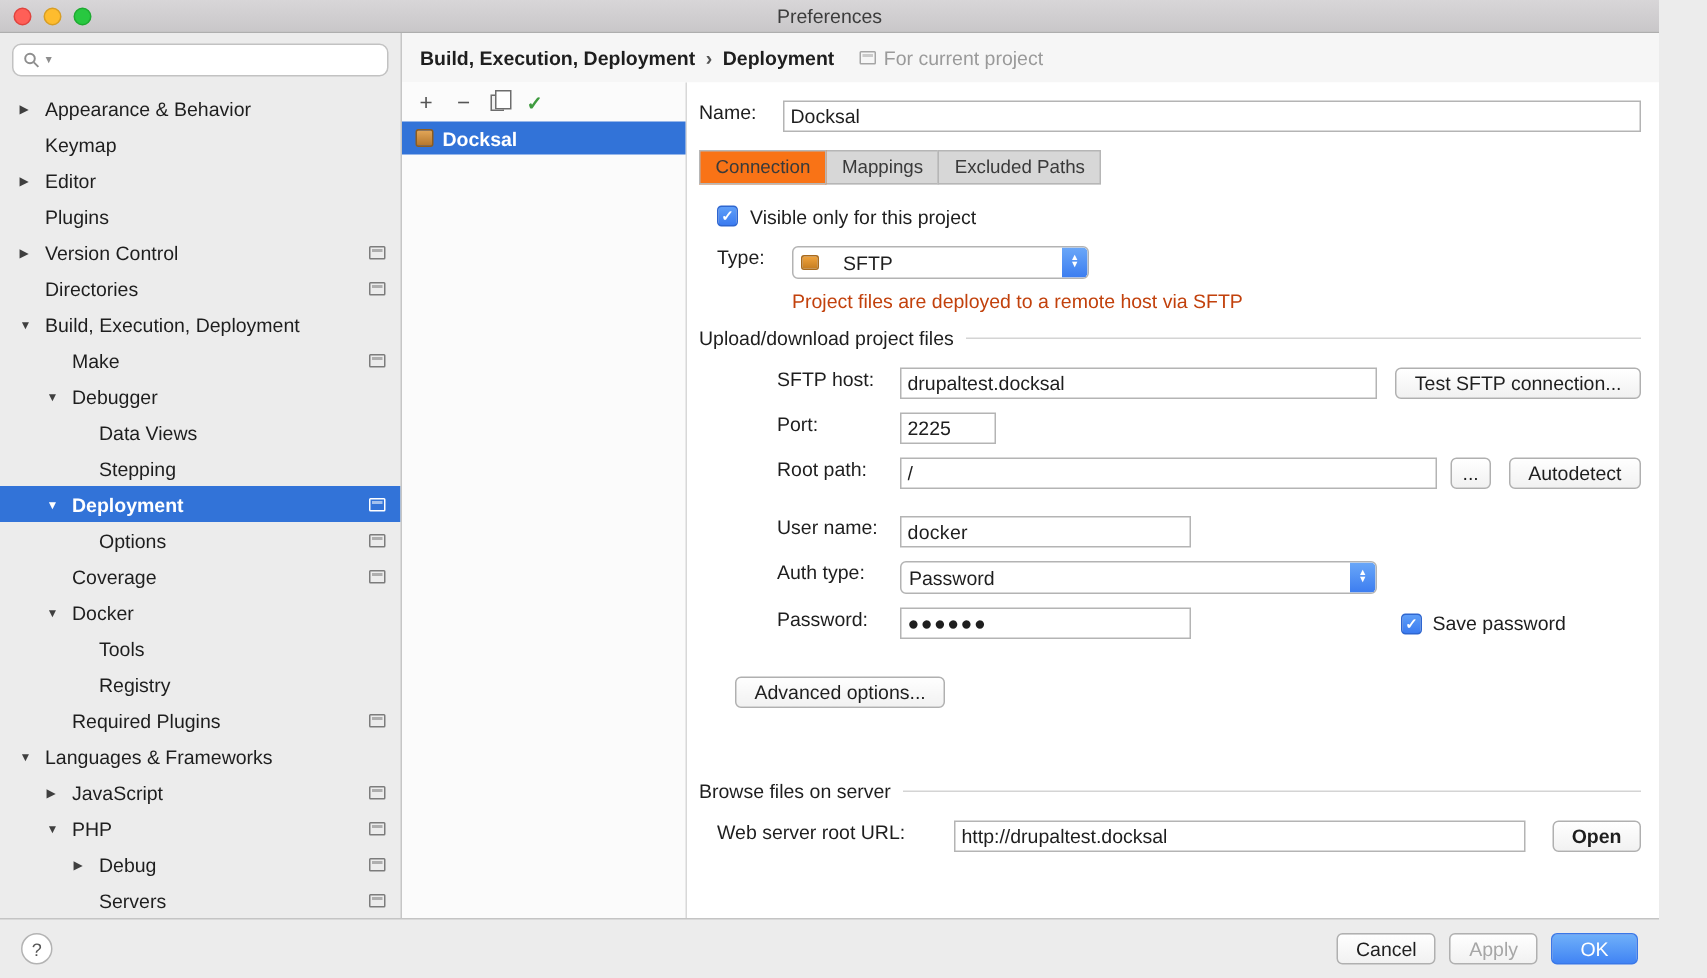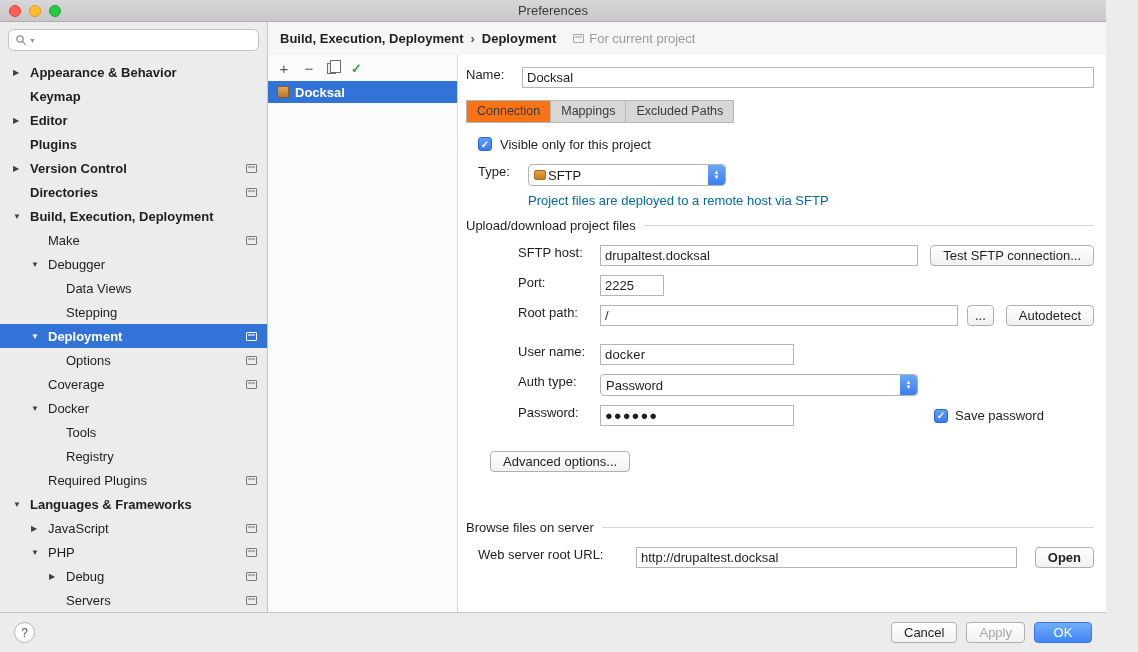--- a/index.html
+++ b/index.html
@@ -23,21 +23,21 @@
   .sidebar { width:268px; flex-shrink:0; background:#ececec; border-right:1px solid #c6c6c6; display:flex; flex-direction:column; }
   .search-wrap { padding:7px 8px 5px 8px; }
   .search-box { height:22px; background:#fff; border:1px solid #c2c2c2; border-radius:6px; display:flex; align-items:center; padding:0 6px; gap:2px; }
   .search-box input { border:none; outline:none; flex:1; font-size:12px; font-family:inherit; background:transparent; }
   .search-caret { font-size:7px; color:#8e8e8e; }
   .tree { flex:1; overflow:hidden; padding-top:4px; }
   .tree-row { height:24px; display:flex; align-items:center; white-space:nowrap; }
   .tree-row.lvl0 { padding-left:13px; }
   .tree-row.lvl1 { padding-left:31px; }
   .tree-row.lvl2 { padding-left:49px; }
-  .tree-row.bold .lbl { font-weight:bold; }
+  .tree-row.bold .lbl { font-weight:normal; }
   .arrow { width:17px; flex-shrink:0; font-size:8px; color:#3f3f3f; }
   .tree-row.selected { background:#3273d8; }
   .tree-row.selected .lbl { color:#fff; font-weight:bold; }
   .tree-row.selected .arrow { color:#fff; }
   .scr-icon { width:11px; height:9px; border:1px solid #7c7c7c; border-radius:1px; position:relative; flex-shrink:0; margin-left:auto; margin-right:10px; }
   .scr-icon::after { content:''; position:absolute; left:1px; right:1px; top:1px; height:2px; background:#7c7c7c; opacity:.55; }
   .tree-row.selected .scr-icon { border-color:#fff; }
   .tree-row.selected .scr-icon::after { background:#fff; }
 
   
@@ -73,29 +73,29 @@
   .tab { border:1px solid #b6b6b6; margin-left:-1px; padding:3px 10px 4px 10px; background:#d7d7d7; color:#3a3a3a; font-size:12.5px; }
   .tab:first-child { margin-left:0; }
   .tab.active { background:#f97316; position:relative; z-index:2; }
 
   .cb { width:14px; height:14px; border:1px solid #b0b0b0; border-radius:3px; background:#fff; flex-shrink:0; display:flex; align-items:center; justify-content:center; }
   .cb.checked { background:linear-gradient(#5e9ef8,#3b7bf0); border-color:#2e66d0; color:#fff; font-size:10px; font-weight:bold; }
   .cb-row { gap:8px; margin:0 0 12px 12px; }
 
   .type-row { gap:8px; margin-left:12px; }
   .type-row .flabel { width:42px; flex-shrink:0; }
-  .combo { height:22px; border:1px solid #b3b3b3; border-radius:4px; background:#fff; display:flex; align-items:center; padding-left:5px; gap:2px; overflow:hidden; }
+  .combo { height:22px; border:1px solid #b3b3b3; border-radius:4px; background:#fff; display:flex; align-items:center; padding-left:5px; gap:16px; overflow:hidden; }
   .combo .val { flex:1; }
   .stepper { width:17px; align-self:stretch; margin-left:auto; background:linear-gradient(#6aa7f8,#3c7df0); display:flex; flex-direction:column; align-items:center; justify-content:center; color:#fff; border-radius:0 3px 3px 0; }
   .stepper span { font-size:6px; line-height:5px; }
   .sftp-icon { width:12px; height:10px; border-radius:2px; background:linear-gradient(#f0a33c,#c67e22); border:1px solid #a86a1d; flex-shrink:0; }
   .combo-type { width:198px; }
   .combo-auth { width:318px; }
 
-  .hint { color:#0369a1; margin:7px 0 10px 62px; }
+  .hint { color:#c2410c; margin:7px 0 10px 62px; }
 
   .section { display:flex; align-items:center; gap:8px; margin:10px 0 12px 0; }
   .section .line { flex:1; height:1px; background:#d4d4d4; }
 
   .frow { margin:0 0 9px 52px; }
   .frow .flabel { width:82px; flex-shrink:0; }
   .in-host { flex:1; }
   .in-port { width:64px; }
   .in-root { flex:1; }
   .in-user, .in-pass { width:194px; letter-spacing:0.2px; }

